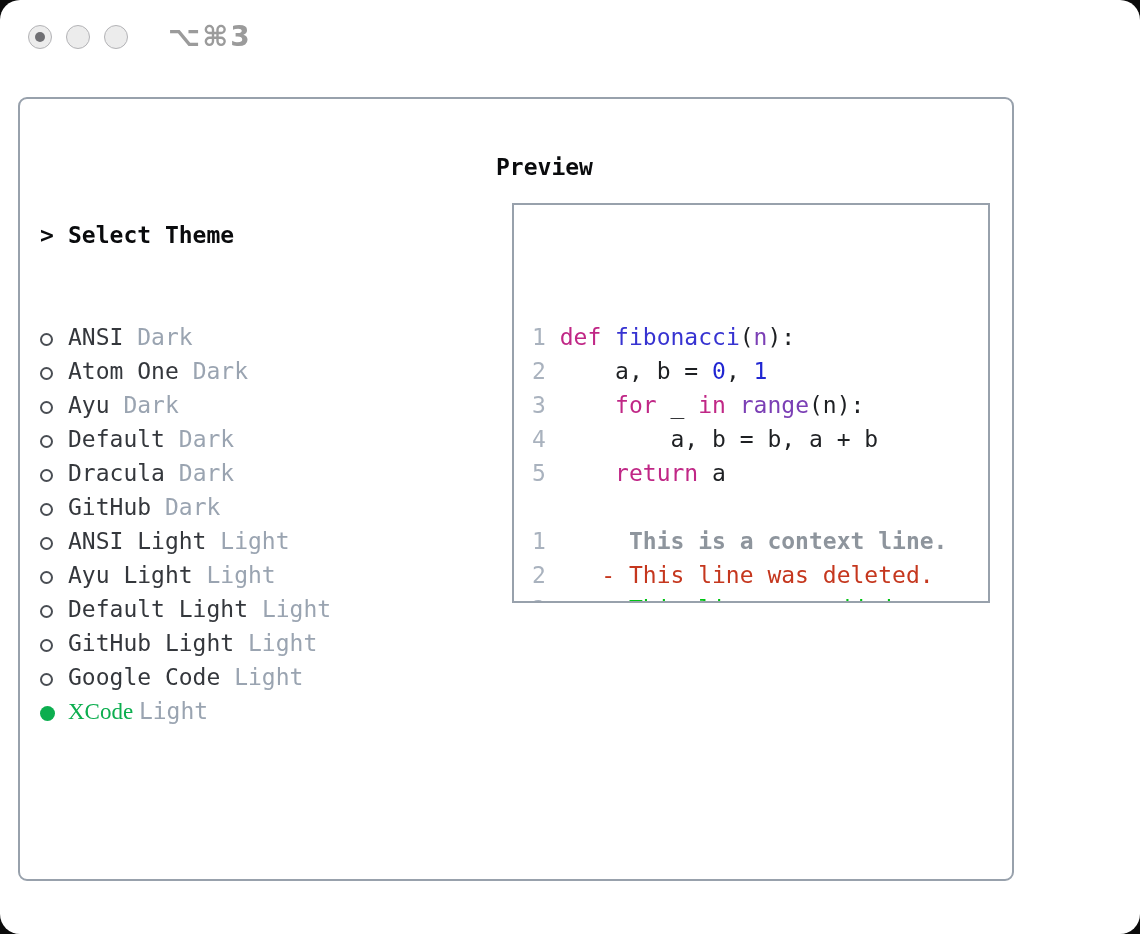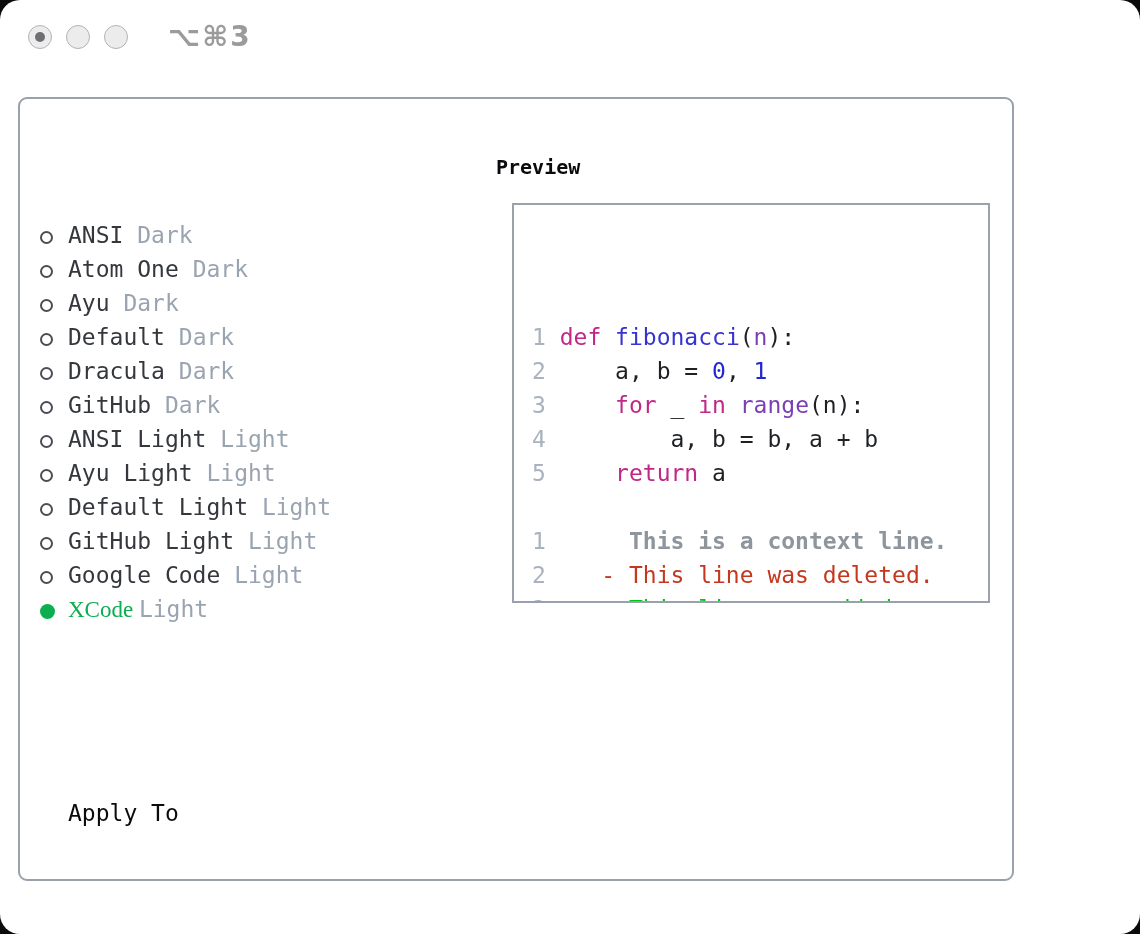--- a/index.html
+++ b/index.html
@@ -45,21 +45,21 @@
   }
   .radio.sel{width:15px;height:15px;border:none;background:var(--accent_green);vertical-align:-2px;}
   .t-header{font-weight:bold;color:var(--header);}
   .t-name{color:var(--name);text-align:center;}
   .t-name.sel{color:var(--accent_green);font-family:Liberation Serif, serif;}
   .t-variant{color:var(--variant);}
   .spacer{height:34px;}
   
   .preview-label{
     position:absolute;left:476px;top:51px;height:34px;line-height:34px;
-    font-weight:bold;color:var(--header);font-size:20px;
+    font-weight:bold;color:var(--header);font-size:23px;
   }
   .preview-box{
     position:absolute;left:492px;top:104px;width:478px;height:400px;
     box-sizing:border-box;border:2px solid var(--border);border-radius:0;
     padding:47px 0 0 18px;overflow:hidden;
   }
   .crow{height:34px;line-height:34px;white-space:pre;font-size:23px;}
   .lnum{color:var(--linenum);}
   .c-keyword{color:var(--keyword);}
   .c-function{color:var(--function);}
@@ -81,23 +81,23 @@
       <span class="dot"></span>
     </div>
     <div class="light" style="left:66px;"></div>
     <div class="light" style="left:104px;"></div>
     <span class="shortcut">⌥⌘3</span>
   </div>
 
   <div class="panel tui">
 
     <div class="left-col">
+      <div class="trow"><span class="marker chev">&gt;</span><span class="t-header">Select Theme</span></div>
       <div id="theme-list"><div class="trow"><span class="marker"><span class="radio"></span></span><span class="t-name">ANSI </span><span class="t-variant">Dark</span></div><div class="trow"><span class="marker"><span class="radio"></span></span><span class="t-name">Atom One </span><span class="t-variant">Dark</span></div><div class="trow"><span class="marker"><span class="radio"></span></span><span class="t-name">Ayu </span><span class="t-variant">Dark</span></div><div class="trow"><span class="marker"><span class="radio"></span></span><span class="t-name">Default </span><span class="t-variant">Dark</span></div><div class="trow"><span class="marker"><span class="radio"></span></span><span class="t-name">Dracula </span><span class="t-variant">Dark</span></div><div class="trow"><span class="marker"><span class="radio"></span></span><span class="t-name">GitHub </span><span class="t-variant">Dark</span></div><div class="trow"><span class="marker"><span class="radio"></span></span><span class="t-name">ANSI Light </span><span class="t-variant">Light</span></div><div class="trow"><span class="marker"><span class="radio"></span></span><span class="t-name">Ayu Light </span><span class="t-variant">Light</span></div><div class="trow"><span class="marker"><span class="radio"></span></span><span class="t-name">Default Light </span><span class="t-variant">Light</span></div><div class="trow"><span class="marker"><span class="radio"></span></span><span class="t-name">GitHub Light </span><span class="t-variant">Light</span></div><div class="trow"><span class="marker"><span class="radio"></span></span><span class="t-name">Google Code </span><span class="t-variant">Light</span></div><div class="trow"><span class="marker"><span class="radio sel"></span></span><span class="t-name sel">XCode </span><span class="t-variant">Light</span></div></div>
       <div class="spacer"></div>
-      <div class="trow"><span class="marker"></span><span class="t-header" style="font-weight:normal">Apply To</span></div>
       
       
       
       
     </div>
 
     <div class="preview-label">Preview</div>
     <div class="preview-box">
       <div id="preview-code"><div class="crow"><span class="lnum">1 </span><span class="c-keyword">def</span><span class="c-plain"> </span><span class="c-function">fibonacci</span><span class="c-plain">(</span><span class="c-param">n</span><span class="c-plain">):</span></div><div class="crow"><span class="lnum">2 </span><span class="c-plain">    a, b = </span><span class="c-number">0</span><span class="c-plain">, </span><span class="c-number">1</span></div><div class="crow"><span class="lnum">3 </span><span class="c-plain">    </span><span class="c-keyword">for</span><span class="c-plain"> _ </span><span class="c-keyword">in</span><span class="c-plain"> </span><span class="c-builtin">range</span><span class="c-plain">(n):</span></div><div class="crow"><span class="lnum">4 </span><span class="c-plain">        a, b = b, a + b</span></div><div class="crow"><span class="lnum">5 </span><span class="c-plain">    </span><span class="c-keyword">return</span><span class="c-plain"> a</span></div><div class="crow"><span class="lnum">  </span></div><div class="crow"><span class="lnum">1 </span><span class="c-context">     This is a context line.</span></div><div class="crow"><span class="lnum">2 </span><span class="c-deleted">   - This line was deleted.</span></div><div class="crow"><span class="lnum">2 </span><span class="c-added">   + This line was added.</span></div></div>
     </div>

